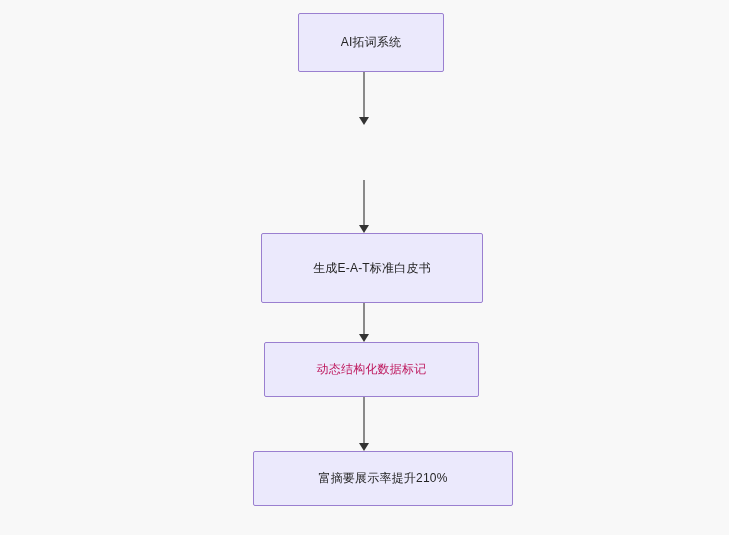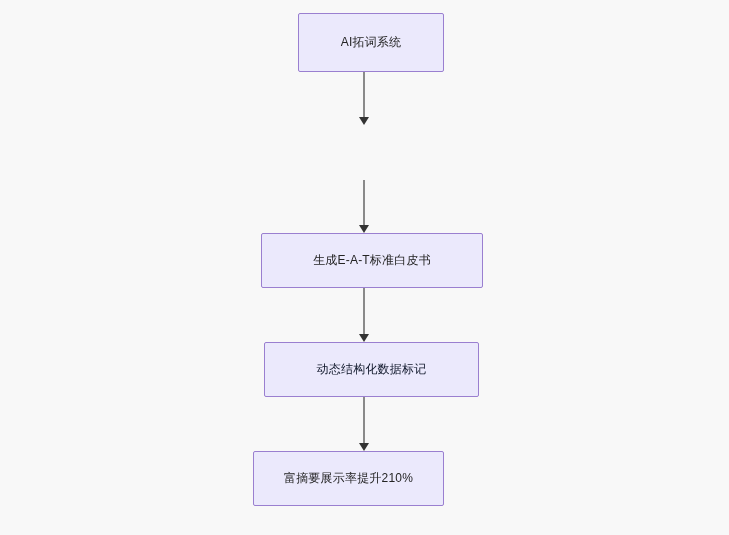--- a/index.html
+++ b/index.html
@@ -79,25 +79,25 @@
   <div class="connector" id="edge-4" style="left: 357px; top: 397px; height: 54px;">
     <div class="line" style="background: rgb(138, 138, 138);"></div>
     <div class="arrowhead" style="border-top-color: rgb(51, 51, 51);"></div>
   </div>
 
   <div class="node" id="node-1" style="left: 298px; top: 13px; width: 146px; height: 59px; background: rgb(235, 233, 252); border-color: rgb(154, 127, 208); color: rgb(36, 36, 36);">
     <span class="node-label">AI拓词系统</span>
   </div>
 
 
-  <div class="node" id="node-3" style="left: 261px; top: 233px; width: 222px; height: 55px; background: rgb(235, 233, 252); border-color: rgb(154, 127, 208); color: rgb(36, 36, 36);">
+  <div class="node" id="node-3" style="left: 261px; top: 233px; width: 222px; height: 70px; background: rgb(235, 233, 252); border-color: rgb(154, 127, 208); color: rgb(36, 36, 36);">
     <span class="node-label">生成E-A-T标准白皮书</span>
   </div>
 
-  <div class="node" id="node-4" style="left: 264px; top: 342px; width: 215px; height: 55px; background: rgb(235, 233, 252); border-color: rgb(154, 127, 208); color: #0f172a;">
+  <div class="node" id="node-4" style="left: 264px; top: 342px; width: 215px; height: 55px; background: rgb(235, 233, 252); border-color: rgb(154, 127, 208); color: #be185d;">
     <span class="node-label">动态结构化数据标记</span>
   </div>
 
-  <div class="node" id="node-5" style="left: 253px; top: 451px; width: 191px; height: 55px; background: rgb(235, 233, 252); border-color: rgb(154, 127, 208); color: rgb(36, 36, 36);">
+  <div class="node" id="node-5" style="left: 253px; top: 451px; width: 260px; height: 55px; background: rgb(235, 233, 252); border-color: rgb(154, 127, 208); color: rgb(36, 36, 36);">
     <span class="node-label">富摘要展示率提升210%</span>
   </div>
 
 </div>
 
 </body></html>

